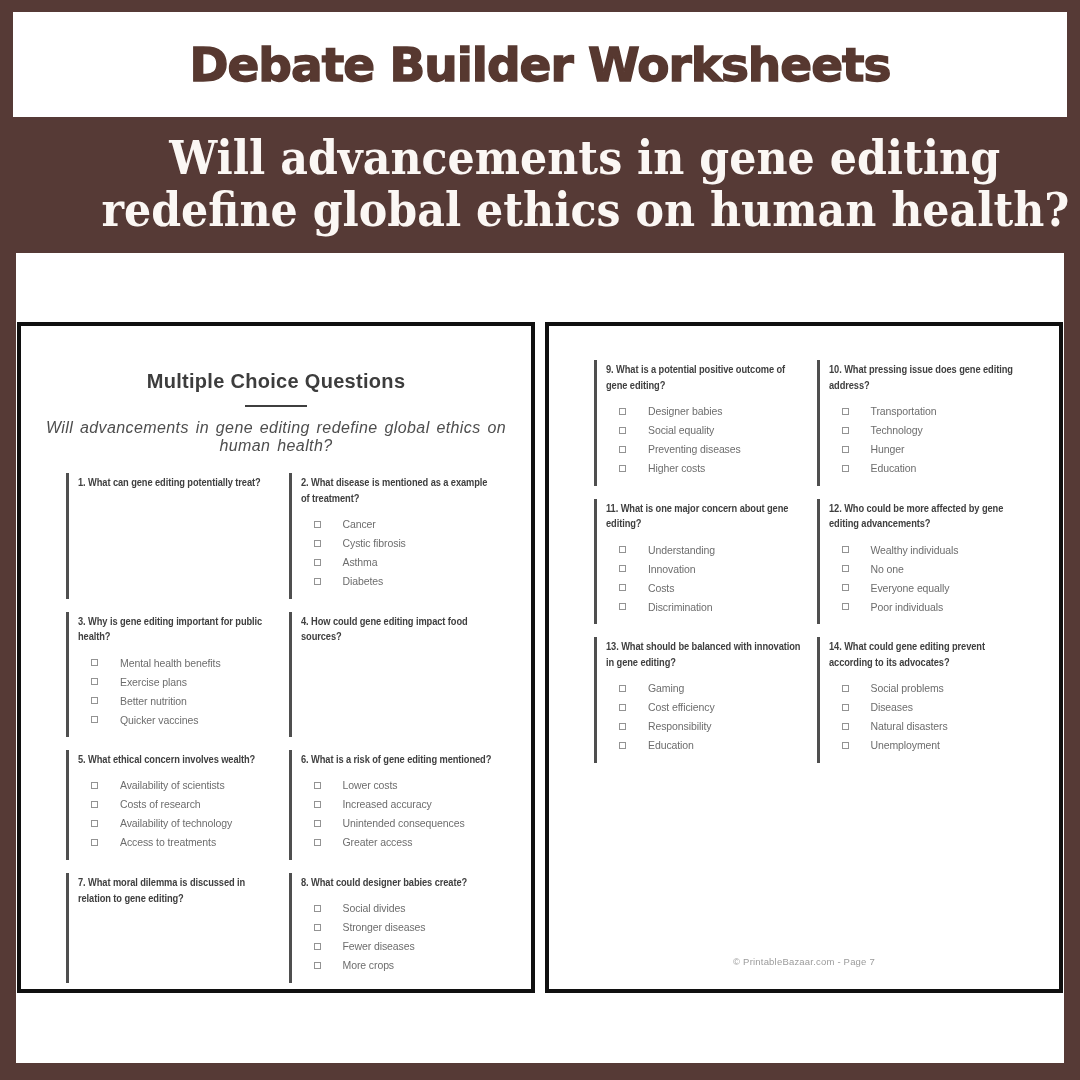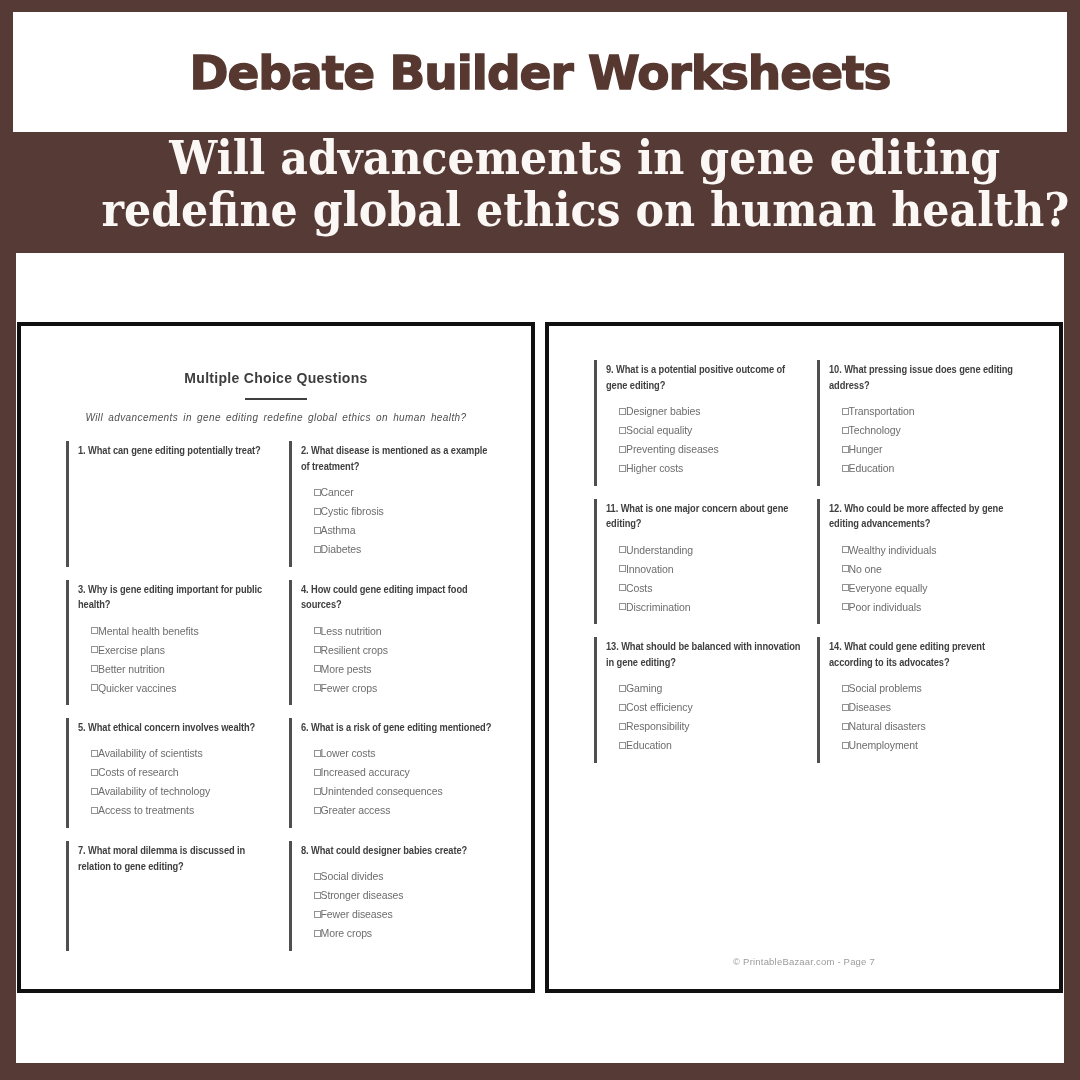--- a/index.html
+++ b/index.html
@@ -6,21 +6,21 @@
   html,body { width:1080px; height:1080px; }
   body {
     position:relative;
     background:#563a36;
     font-family:"Liberation Sans", sans-serif;
     overflow:hidden;
   }
 
   
   .header-card {
-    position:absolute; left:13px; top:12px; width:1054px; height:120px;
+    position:absolute; left:13px; top:12px; width:1054px; height:105px;
     background:#ffffff;
     display:flex; align-items:center; justify-content:center;
   }
   .header-title {
     font-family:"DejaVu Sans", sans-serif;
     font-weight:800;
     font-size:47px;
     color:#573830;
     letter-spacing:-1px;
     -webkit-text-stroke:1.4px #573830;
@@ -53,32 +53,32 @@
     position:absolute; top:322px; width:518px; height:671px;
     background:#ffffff;
     border:4px solid #101010;
   }
   .page-1 { left:17px; }
   .page-2 { left:545px; }
 
   .page-title {
     margin-top:44px;
     text-align:center;
-    font-size:14px; font-weight:bold;
+    font-size:20px; font-weight:bold;
     color:#3d3d3d; letter-spacing:0.3px;
   }
   .title-rule {
     width:62px; height:2px; background:#3f3f3f;
     margin:12px auto 0;
   }
   .page-subtitle {
     margin-top:12px;
     text-align:center;
     font-style:italic;
-    font-size:10px; color:#4e4e4e;
+    font-size:16px; color:#4e4e4e;
     letter-spacing:0.4px; word-spacing:2px;
   }
 
   .q-grid {
     display:grid;
     grid-template-columns:1fr 1fr;
     column-gap:16px; row-gap:13px;
     padding:0 36px 0 45px;
     margin-top:18px;
   }
@@ -93,21 +93,21 @@
     font-size:10.5px; font-weight:bold;
     color:#3f3f3f;
     line-height:1.5;
     letter-spacing:-0.1px;
     width:113%;
     transform:scaleX(0.885);
     transform-origin:left top;
   }
   .q-options { margin-top:8px; padding-left:13px; }
   .opt {
-    display:flex; align-items:center; gap:0;
+    display:flex; align-items:center; gap:22px;
     height:19px;
     font-size:10.5px; color:#6d6d6d; letter-spacing:-0.1px;
   }
   .cb {
     width:7px; height:7px;
     border:1px solid #939393;
     flex:0 0 auto;
     background:#ffffff;
   }
 
@@ -181,38 +181,20 @@
           </div>
         <div class="opt">
             <span class="cb"></span>
             <span>Quicker vaccines</span>
           </div>
       </div>
     </div>
 
     <div class="q">
       <div class="q-heading">4. How could gene editing impact food sources?</div>
-      <div class="q-options">
-        <div class="opt">
-            <span class="cb"></span>
-            <span>Less nutrition</span>
-          </div>
-        <div class="opt">
-            <span class="cb"></span>
-            <span>Resilient crops</span>
-          </div>
-        <div class="opt">
-            <span class="cb"></span>
-            <span>More pests</span>
-          </div>
-        <div class="opt">
-            <span class="cb"></span>
-            <span>Fewer crops</span>
-          </div>
-      </div>
     </div>
 
     <div class="q">
       <div class="q-heading">5. What ethical concern involves wealth?</div>
       <div class="q-options">
         <div class="opt">
             <span class="cb"></span>
             <span>Availability of scientists</span>
           </div>
         <div class="opt">

